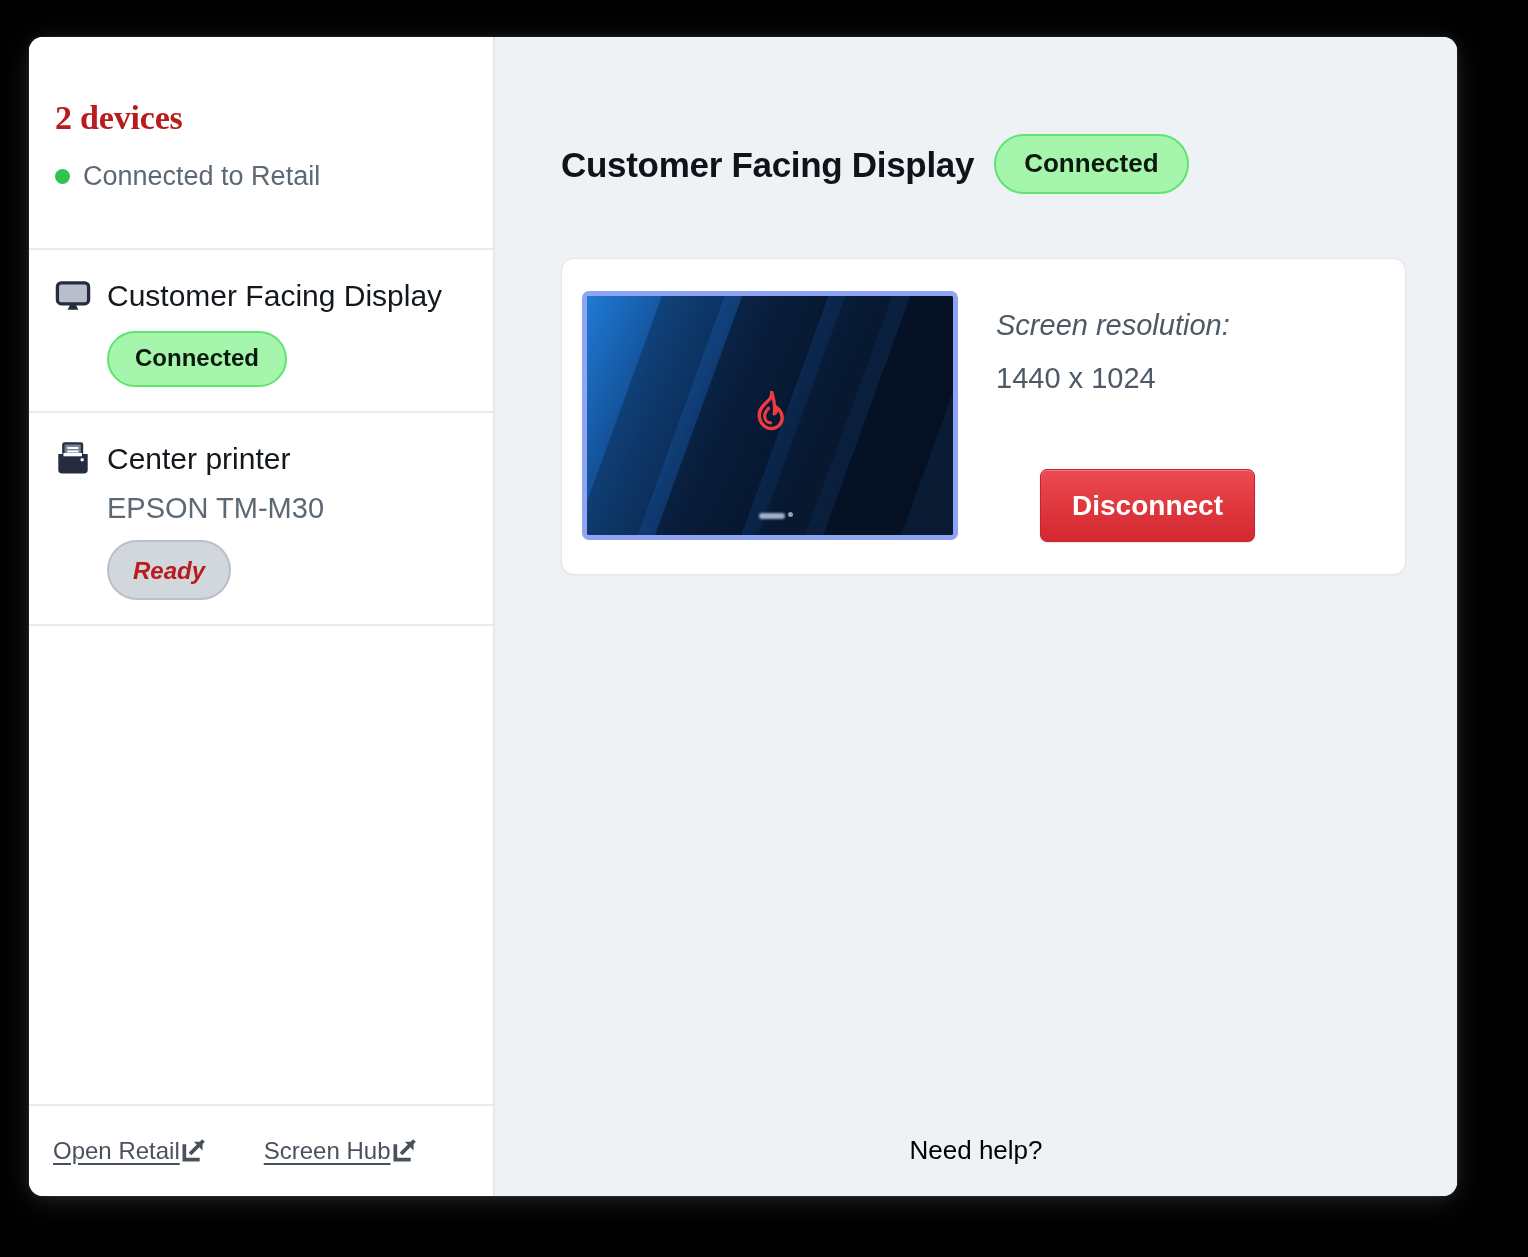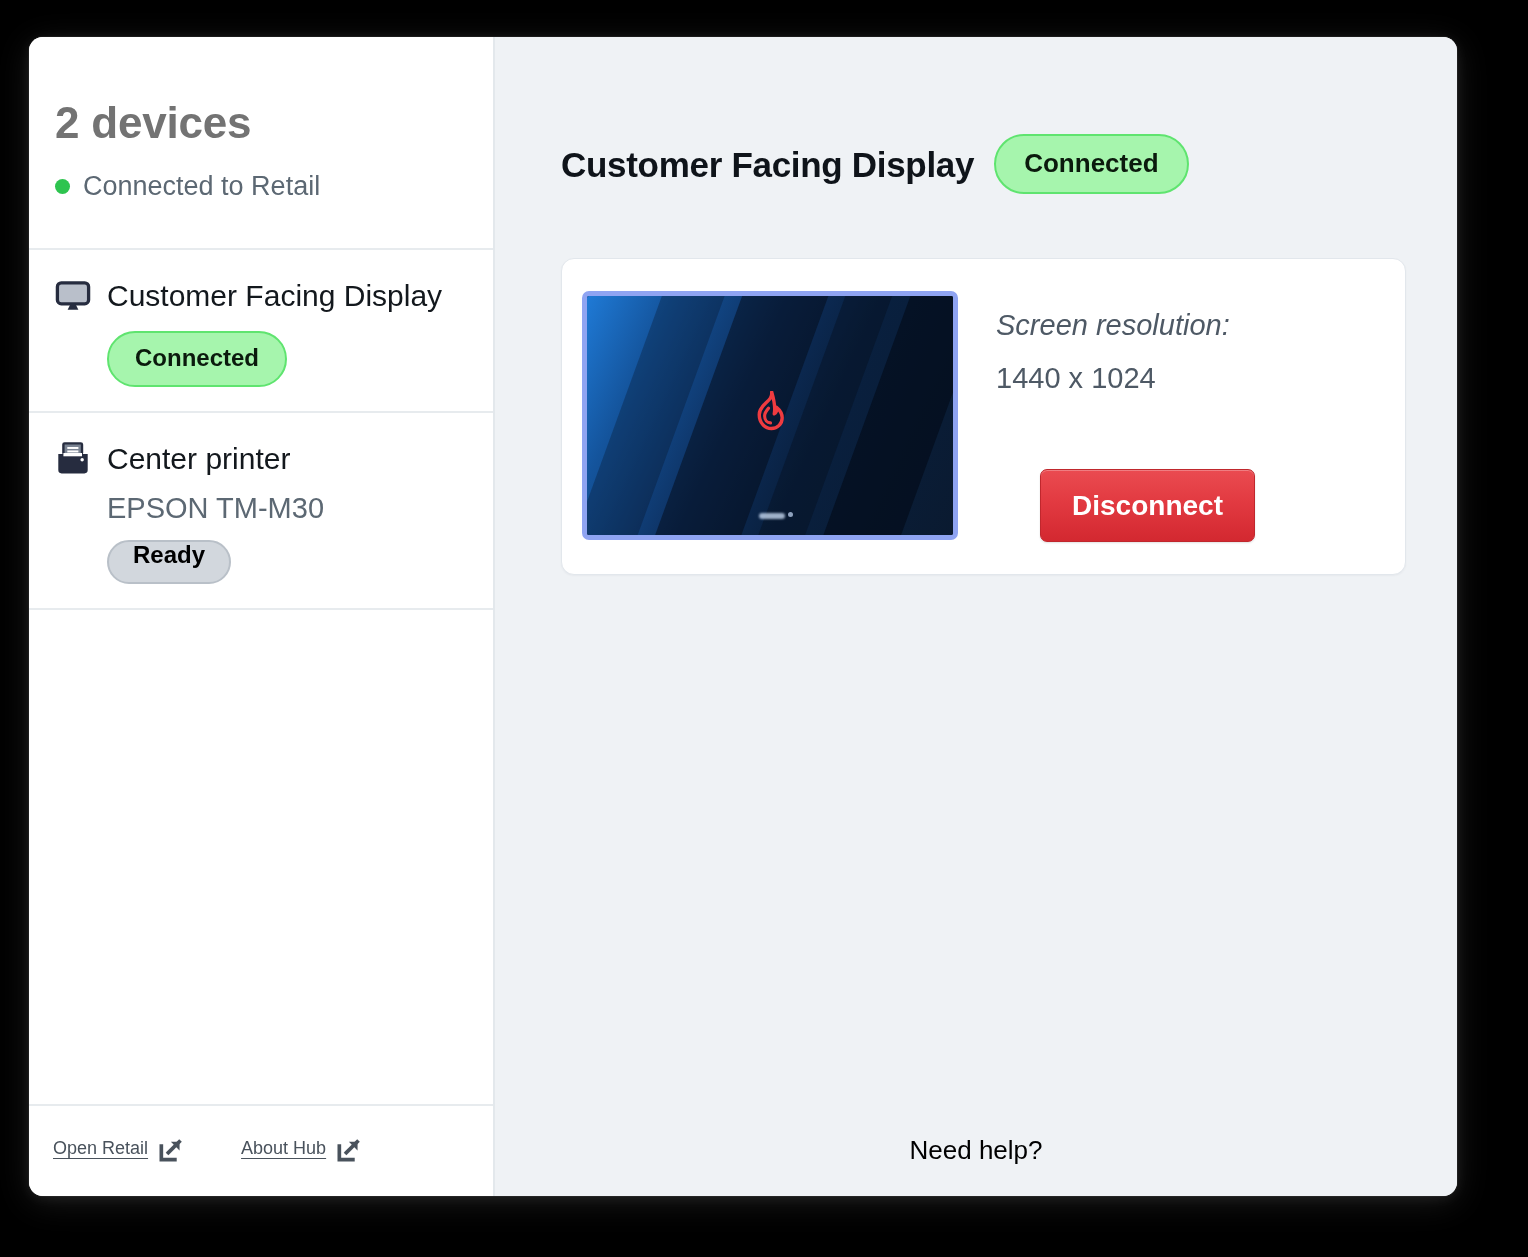--- a/index.html
+++ b/index.html
@@ -49,26 +49,27 @@
   }
 
   .sidebar-head {
     padding: 64px 0 0 26px;
     box-sizing: border-box;
     border-bottom: 2px solid #e7ebee;
     height: 213px;
   }
 
   .device-count {
-    font-size: 44px;
+    font-size: 34px;
     font-weight: bold;
-    color: #737373;
+    color: #b91c1c;
     letter-spacing: -0.2px;
     line-height: 1;
     margin: 0 0 28px 0;
+    font-family: Liberation Serif, serif;
   }
 
   .conn-row {
     display: flex;
     align-items: center;
     gap: 13px;
   }
 
   .conn-dot {
     width: 15px;
@@ -131,45 +132,45 @@
   .badge-green {
     background: #a6f5ad;
     border: 2px solid #5fe46f;
     color: #0b1a0d;
     padding: 13px 26px 15px 26px;
   }
 
   .badge-gray {
     background: #d2d7dd;
     border: 2px solid #b9c0c8;
-    color: #000000;
-    padding: 1px 24px 15px 24px;
+    color: #b91c1c;
+    padding: 17px 24px 15px 24px;
+    font-style: italic;
   }
 
   .badge-wrap {
     margin: 17px 0 0 52px;
   }
 
   .sidebar-spacer { flex: 1 1 auto; }
 
   .sidebar-foot {
     border-top: 2px solid #e7ebee;
     height: 92px;
     display: flex;
     align-items: center;
     padding-left: 24px;
     gap: 58px;
     box-sizing: border-box;
   }
 
   .link {
     display: inline-flex;
-    align-items: flex-start;
-    gap: 9px;
-    font-size: 18px;
+    align-items: center;
+    font-size: 24px;
     color: #49525c;
     text-decoration: none;
     cursor: pointer;
   }
   .link .ltxt { text-decoration: underline; text-underline-offset: 4px; }
   .ext-icon { width: 26px; height: 26px; flex: 0 0 auto; display: block; }
 
   
   .main {
     flex: 1 1 auto;
@@ -374,21 +375,21 @@
       <div class="sidebar-foot">
         <a class="link">
           <span class="ltxt">Open Retail</span>
           <svg class="ext-icon" viewBox="0 0 24 24">
             <path d="M4 7.5 V20 H16.5" fill="none" stroke="#49525c" stroke-width="3.4" stroke-linecap="square"></path>
             <path d="M10.5 13.5 L20.5 3.5" fill="none" stroke="#49525c" stroke-width="3.4" stroke-linecap="square"></path>
             <path d="M12.8 3.5 H20.8 V11.5 Z" fill="#49525c"></path>
           </svg>
         </a>
         <a class="link">
-          <span class="ltxt">About Hub</span>
+          <span class="ltxt">Screen Hub</span>
           <svg class="ext-icon" viewBox="0 0 24 24">
             <path d="M4 7.5 V20 H16.5" fill="none" stroke="#49525c" stroke-width="3.4" stroke-linecap="square"></path>
             <path d="M10.5 13.5 L20.5 3.5" fill="none" stroke="#49525c" stroke-width="3.4" stroke-linecap="square"></path>
             <path d="M12.8 3.5 H20.8 V11.5 Z" fill="#49525c"></path>
           </svg>
         </a>
       </div>
     </div>
 
     <div class="main">

